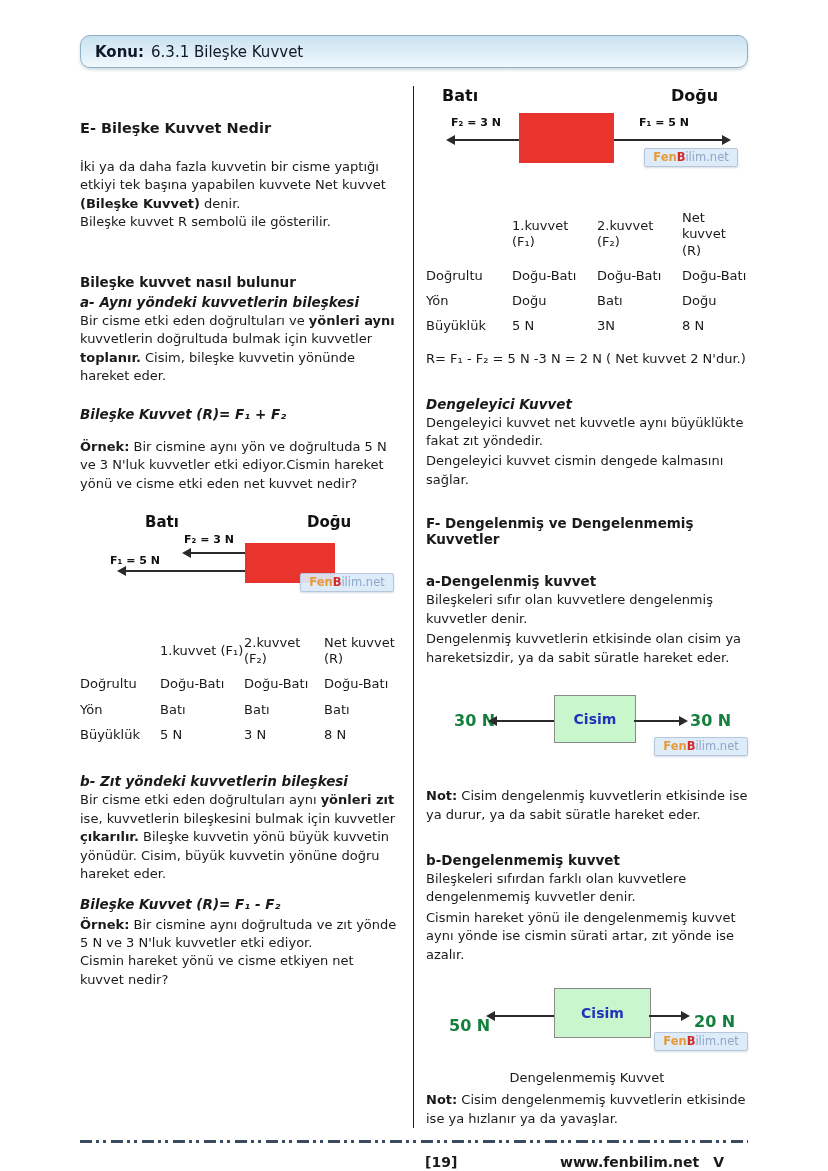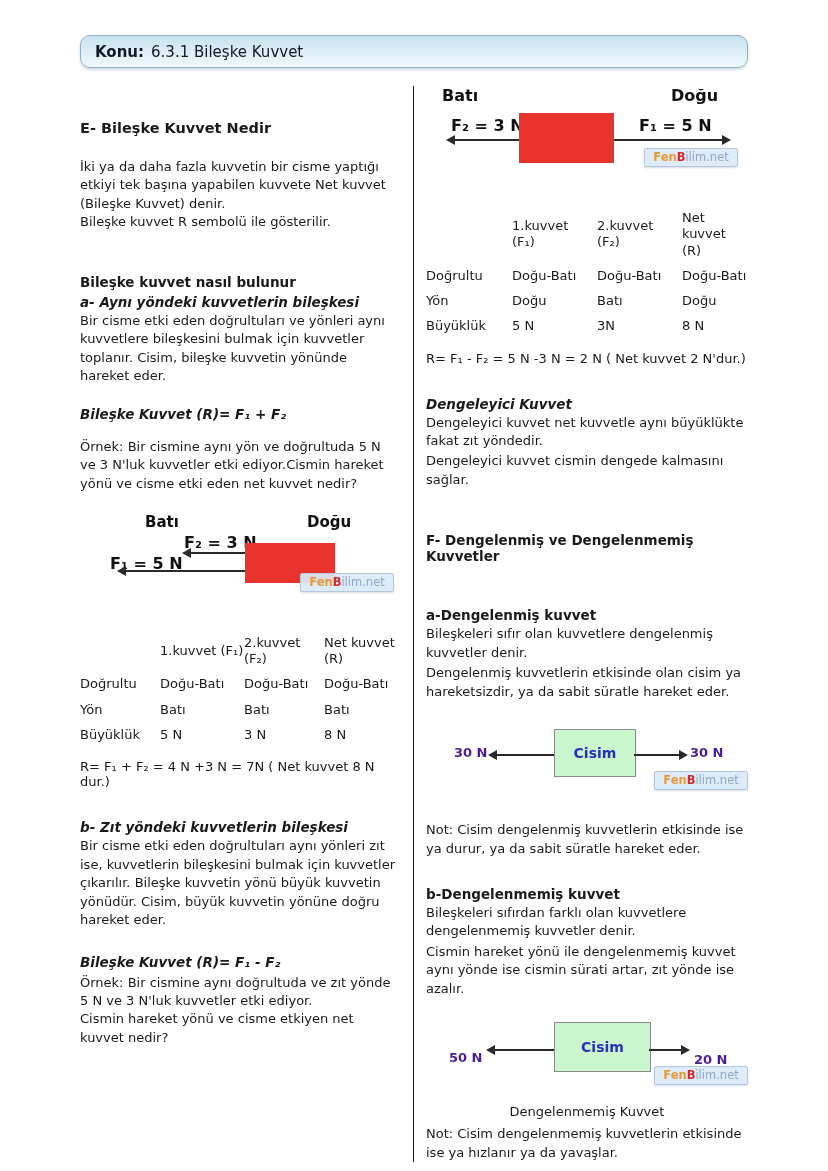--- a/index.html
+++ b/index.html
@@ -8,21 +8,21 @@
     font-family: "DejaVu Sans", "Liberation Sans", sans-serif;
     color: #1a1a1a;
     position: relative;
   }
   .page {
     position: absolute; inset: 0;
     background: #ffffff;
     padding: 35px 80px 0 80px;
     box-sizing: border-box;
   }
-  .b { font-weight: normal; }
+  .b { font-weight: bold; }
   .pre { white-space: pre-line; }
 
   
   .topic-bar {
     width: 668px; height: 33px; box-sizing: border-box;
     border: 1px solid #8fb0c4;
     border-radius: 10px;
     background: linear-gradient(#c9e2f0, #eef8fd 60%, #dcEFf8);
     background: linear-gradient(#c9e2f0, #f0f9fd);
     box-shadow: 0 2px 3px rgba(120,150,170,.35);
@@ -37,38 +37,38 @@
   .col-left  { width: 333px; box-sizing: border-box; padding-right: 14px; }
   .col-right { width: 335px; box-sizing: border-box; border-left: 1.5px solid #1a1a1a; padding-left: 12px; }
 
   .sec-title { font-size: 14.5px; font-weight: bold; margin: 34px 0 0 0; }
   .para { font-size: 13px; line-height: 1.42; margin: 22px 0 0 0; }
   .para-tight { font-size: 13px; line-height: 1.42; margin: 2px 0 0 0; }
   .how-title { font-size: 13.5px; font-weight: bold; margin-top: 42px; }
   .sub-title-i { font-size: 13.5px; font-weight: bold; font-style: italic; margin-top: 4px; }
   .formula { font-size: 13.5px; font-weight: bold; font-style: italic; margin-top: 20px; }
   .result-line { font-size: 13px; margin-top: 16px; }
-  .bold-head { font-size: 13.5px; font-weight: bold; margin-top: 43px; }
+  .bold-head { font-size: 13.5px; font-weight: bold; margin-top: 26px; }
 
   
   .diagram { position: relative; }
   .dir-label { position: absolute; font-weight: bold; font-size: 15px; color: #111; }
   .dir-label-lg { position: absolute; font-weight: bold; font-size: 16px; color: #111; }
-  .force-label { position: absolute; font-weight: bold; font-size: 16px; color: #111; white-space: nowrap; }
+  .force-label { position: absolute; font-weight: bold; font-size: 11px; color: #111; white-space: nowrap; }
   .hline { position: absolute; height: 2px; background: #2a2a2a; }
   .tri { position: absolute; width: 0; height: 0; border-top: 5px solid transparent; border-bottom: 5px solid transparent; }
   .tri-left  { border-right: 9px solid #2a2a2a; }
   .tri-right { border-left: 9px solid #2a2a2a; }
   .red-box { position: absolute; background: #e8342c; }
   .green-box {
     position: absolute; background: #c9f6cd; border: 1px solid #8a8a8a;
     display: flex; align-items: center; justify-content: center;
     font-weight: bold; font-size: 14px; color: #2233bb;
   }
-  .force-blue { position: absolute; font-weight: bold; font-size: 13px; color: #4c1d95; white-space: nowrap; }
+  .force-blue { position: absolute; font-weight: bold; font-size: 16px; color: #15803d; white-space: nowrap; }
   .caption { font-size: 13px; text-align: center; margin-top: 13px; }
 
   
   .watermark {
     position: absolute; width: 94px; height: 19px; box-sizing: border-box;
     background: rgba(219,233,248,.92);
     border: 1px solid #b6c7db; border-radius: 2px;
     font-size: 11.5px; text-align: center; line-height: 17px;
     box-shadow: 0 1px 2px rgba(150,170,190,.4);
     white-space: nowrap;
@@ -110,21 +110,21 @@
   .diagram-c .line-left  { left: 71px; top: 33px; width: 57px; }
   .diagram-c .tri-l { left: 62px; top: 29px; }
   .diagram-c .green-box { left: 128px; top: 8px; width: 80px; height: 46px; }
   .diagram-c .line-right { left: 208px; top: 33px; width: 45px; }
   .diagram-c .tri-r { left: 253px; top: 29px; }
   .diagram-c .watermark { left: 228px; top: 50px; }
 
   
   .diagram-d { height: 80px; margin-top: 16px; }
   .diagram-d .lbl-left  { left: 23px; top: 36px; }
-  .diagram-d .lbl-right { left: 268px; top: 38px; }
+  .diagram-d .lbl-right { left: 268px; top: 32px; }
   .diagram-d .line-left  { left: 69px; top: 35px; width: 59px; }
   .diagram-d .tri-l { left: 60px; top: 31px; }
   .diagram-d .green-box { left: 128px; top: 8px; width: 95px; height: 48px; }
   .diagram-d .line-right { left: 223px; top: 35px; width: 32px; }
   .diagram-d .tri-r { left: 255px; top: 31px; }
   .diagram-d .watermark { left: 228px; top: 52px; }
 
   
   .ftable { display: grid; font-size: 13px; margin-top: 28px; row-gap: 9px; align-items: center; }
   .ftable-left  { grid-template-columns: 80px 84px 80px 75px; }
@@ -162,21 +162,21 @@
 
       <div class="para">
         <span>İki ya da daha fazla kuvvetin bir cisme yaptığı etkiyi tek başına yapabilen kuvvete Net kuvvet </span><span class="b">(Bileşke Kuvvet)</span><span> denir.</span><br>
         <span>Bileşke kuvvet R sembolü ile gösterilir.</span>
       </div>
 
       <div class="how-title">Bileşke kuvvet nasıl bulunur</div>
       <div class="sub-title-i">a- Aynı yöndeki kuvvetlerin bileşkesi</div>
 
       <div class="para-tight">
-        <span>Bir cisme etki eden doğrultuları ve </span><span class="b">yönleri aynı</span><span> kuvvetlere bileşkesini bulmak için kuvvetler </span><span class="b">toplanır.</span><span>  Cisim, bileşke kuvvetin yönünde hareket eder.</span>
+        <span>Bir cisme etki eden doğrultuları ve </span><span class="b">yönleri aynı</span><span> kuvvetlerin doğrultuda bulmak için kuvvetler </span><span class="b">toplanır.</span><span>  Cisim, bileşke kuvvetin yönünde hareket eder.</span>
       </div>
 
       <div class="formula">Bileşke Kuvvet (R)= F₁ + F₂</div>
 
       <div class="para" style="margin-top:16px">
         <span class="b">Örnek:</span><span> Bir cismine aynı yön ve doğrultuda 5 N ve 3 N'luk kuvvetler etki ediyor.Cismin hareket yönü ve cisme etki eden net kuvvet nedir?</span>
       </div>
 
       <div class="diagram diagram-a">
         <span class="dir-label west">Batı</span>
@@ -209,29 +209,28 @@
         <div class="tcell">Batı</div>
         <div class="tcell">Batı</div>
         <div class="tcell">Batı</div>
 
         <div class="tcell">Büyüklük</div>
         <div class="tcell">5 N</div>
         <div class="tcell">3 N</div>
         <div class="tcell">8 N</div>
       </div>
 
-      <div class="result-line">R= F₁ + F₂ = 4 N +3 N = 7N ( Net kuvvet 8 N dur.)</div>
 
       <div class="sub-title-i" style="margin-top:30px">b- Zıt yöndeki kuvvetlerin bileşkesi</div>
 
       <div class="para-tight">
         <span>Bir cisme etki eden doğrultuları aynı </span><span class="b">yönleri zıt</span><span> ise, kuvvetlerin bileşkesini bulmak için kuvvetler </span><span class="b">çıkarılır.</span><span> Bileşke kuvvetin yönü büyük kuvvetin yönüdür. Cisim, büyük kuvvetin yönüne doğru hareket eder.</span>
       </div>
 
-      <div class="formula" style="margin-top:24px">Bileşke Kuvvet (R)= F₁ - F₂</div>
+      <div class="formula" style="margin-top:12px">Bileşke Kuvvet (R)= F₁ - F₂</div>
 
       <div class="para-tight" style="margin-top:4px">
         <span class="b">Örnek:</span><span> Bir cismine aynı doğrultuda ve zıt yönde 5 N ve 3 N'luk kuvvetler etki ediyor.</span><br>
         <span>Cismin hareket yönü ve cisme etkiyen net kuvvet nedir?</span>
       </div>
 
     </div>
 
     <div class="col-right">
 

